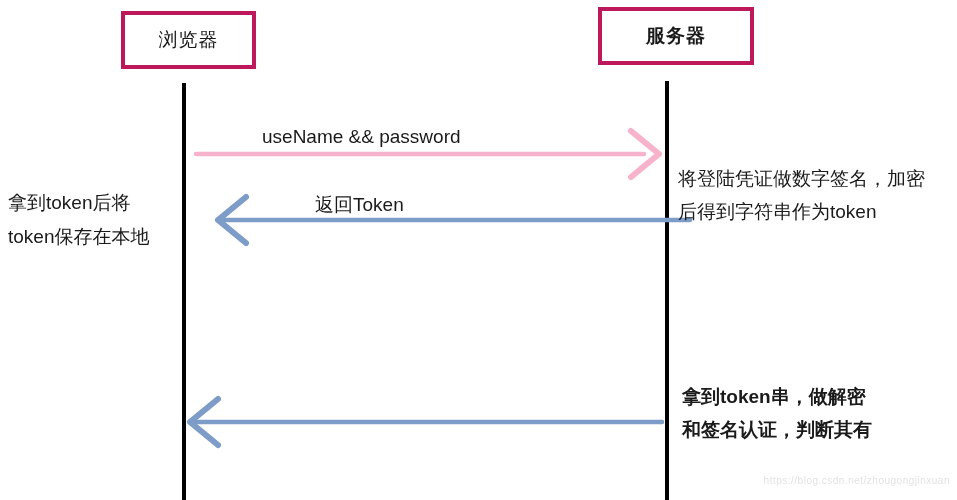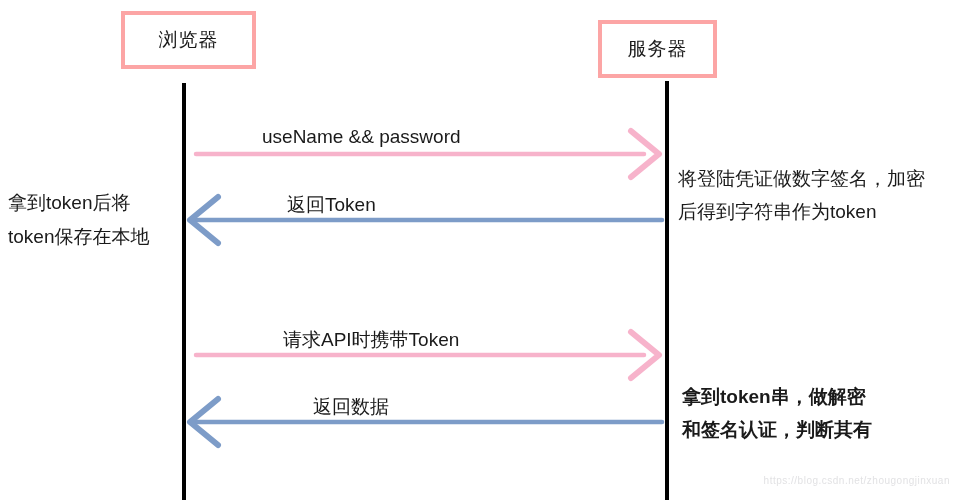--- a/index.html
+++ b/index.html
@@ -12,31 +12,31 @@
     position: relative;
     width: 957px;
     height: 500px;
     background: #ffffff;
     overflow: hidden;
   }
   
   .actor-box {
     position: absolute;
     box-sizing: border-box;
-    border: 4px solid #fca5a5;
+    border: 4px solid #be185d;
     background: #ffffff;
     display: flex;
     align-items: center;
     justify-content: center;
     font-size: 19px;
     color: #1a1a1a;
     letter-spacing: 1px;
   }
   .actor-browser { left: 121px; top: 11px; width: 135px; height: 58px; }
-  .actor-server  { left: 598px; top: 20px; width: 119px; height: 58px; }
+  .actor-server  { left: 598px; top: 7px; width: 156px; height: 58px; font-weight: bold; }
   
   .lifeline {
     position: absolute;
     width: 4px;
     background: #000000;
   }
   .lifeline-browser { left: 182px; top: 83px; height: 417px; }
   .lifeline-server  { left: 665px; top: 81px; height: 419px; }
   
   .msg {
@@ -52,21 +52,21 @@
     height: 72px;
   }
   .msg .msg-label {
     position: absolute;
     top: 8px;
     font-size: 19px;
     color: #1a1a1a;
     white-space: nowrap;
   }
   .msg-1 { top: 118px; }
-  .msg-2 { top: 184px; }
+  .msg-2 { top: 184px; margin-left: 28px; }
   .msg-3 { top: 319px; }
   .msg-4 { top: 386px; }
   .msg-1 .msg-label { left: 76px; }
   .msg-2 .msg-label { left: 101px; }
   .msg-3 .msg-label { left: 97px; }
   .msg-4 .msg-label { left: 127px; }
   .arrow-line {
     stroke-width: 4.5;
     fill: none;
     stroke-linecap: round;
@@ -123,34 +123,26 @@
   </div>
 
   <div class="msg msg-2">
     <svg viewBox="0 0 479 72">
       <line class="arrow-line stroke-blue" x1="9" y1="36" x2="476" y2="36"></line>
       <polyline class="arrow-head stroke-blue" points="32,13 4,36 32,59"></polyline>
     </svg>
     <span class="msg-label">返回Token</span>
   </div>
 
-  <div class="msg msg-3">
-    <svg viewBox="0 0 479 72">
-      <line class="arrow-line stroke-pink" x1="10" y1="36" x2="458" y2="36"></line>
-      <polyline class="arrow-head stroke-pink" points="445,13 473,36 445,59"></polyline>
-    </svg>
-    <span class="msg-label">请求API时携带Token</span>
-  </div>
 
   <div class="msg msg-4">
     <svg viewBox="0 0 479 72">
       <line class="arrow-line stroke-blue" x1="9" y1="36" x2="476" y2="36"></line>
       <polyline class="arrow-head stroke-blue" points="32,13 4,36 32,59"></polyline>
     </svg>
-    <span class="msg-label">返回数据</span>
   </div>
 
   <div class="note note-right-top">
     <div>将登陆凭证做数字签名，加密</div>
     <div>后得到字符串作为token</div>
   </div>
 
   <div class="note note-left">
     <div>拿到token后将</div>
     <div>token保存在本地</div>

